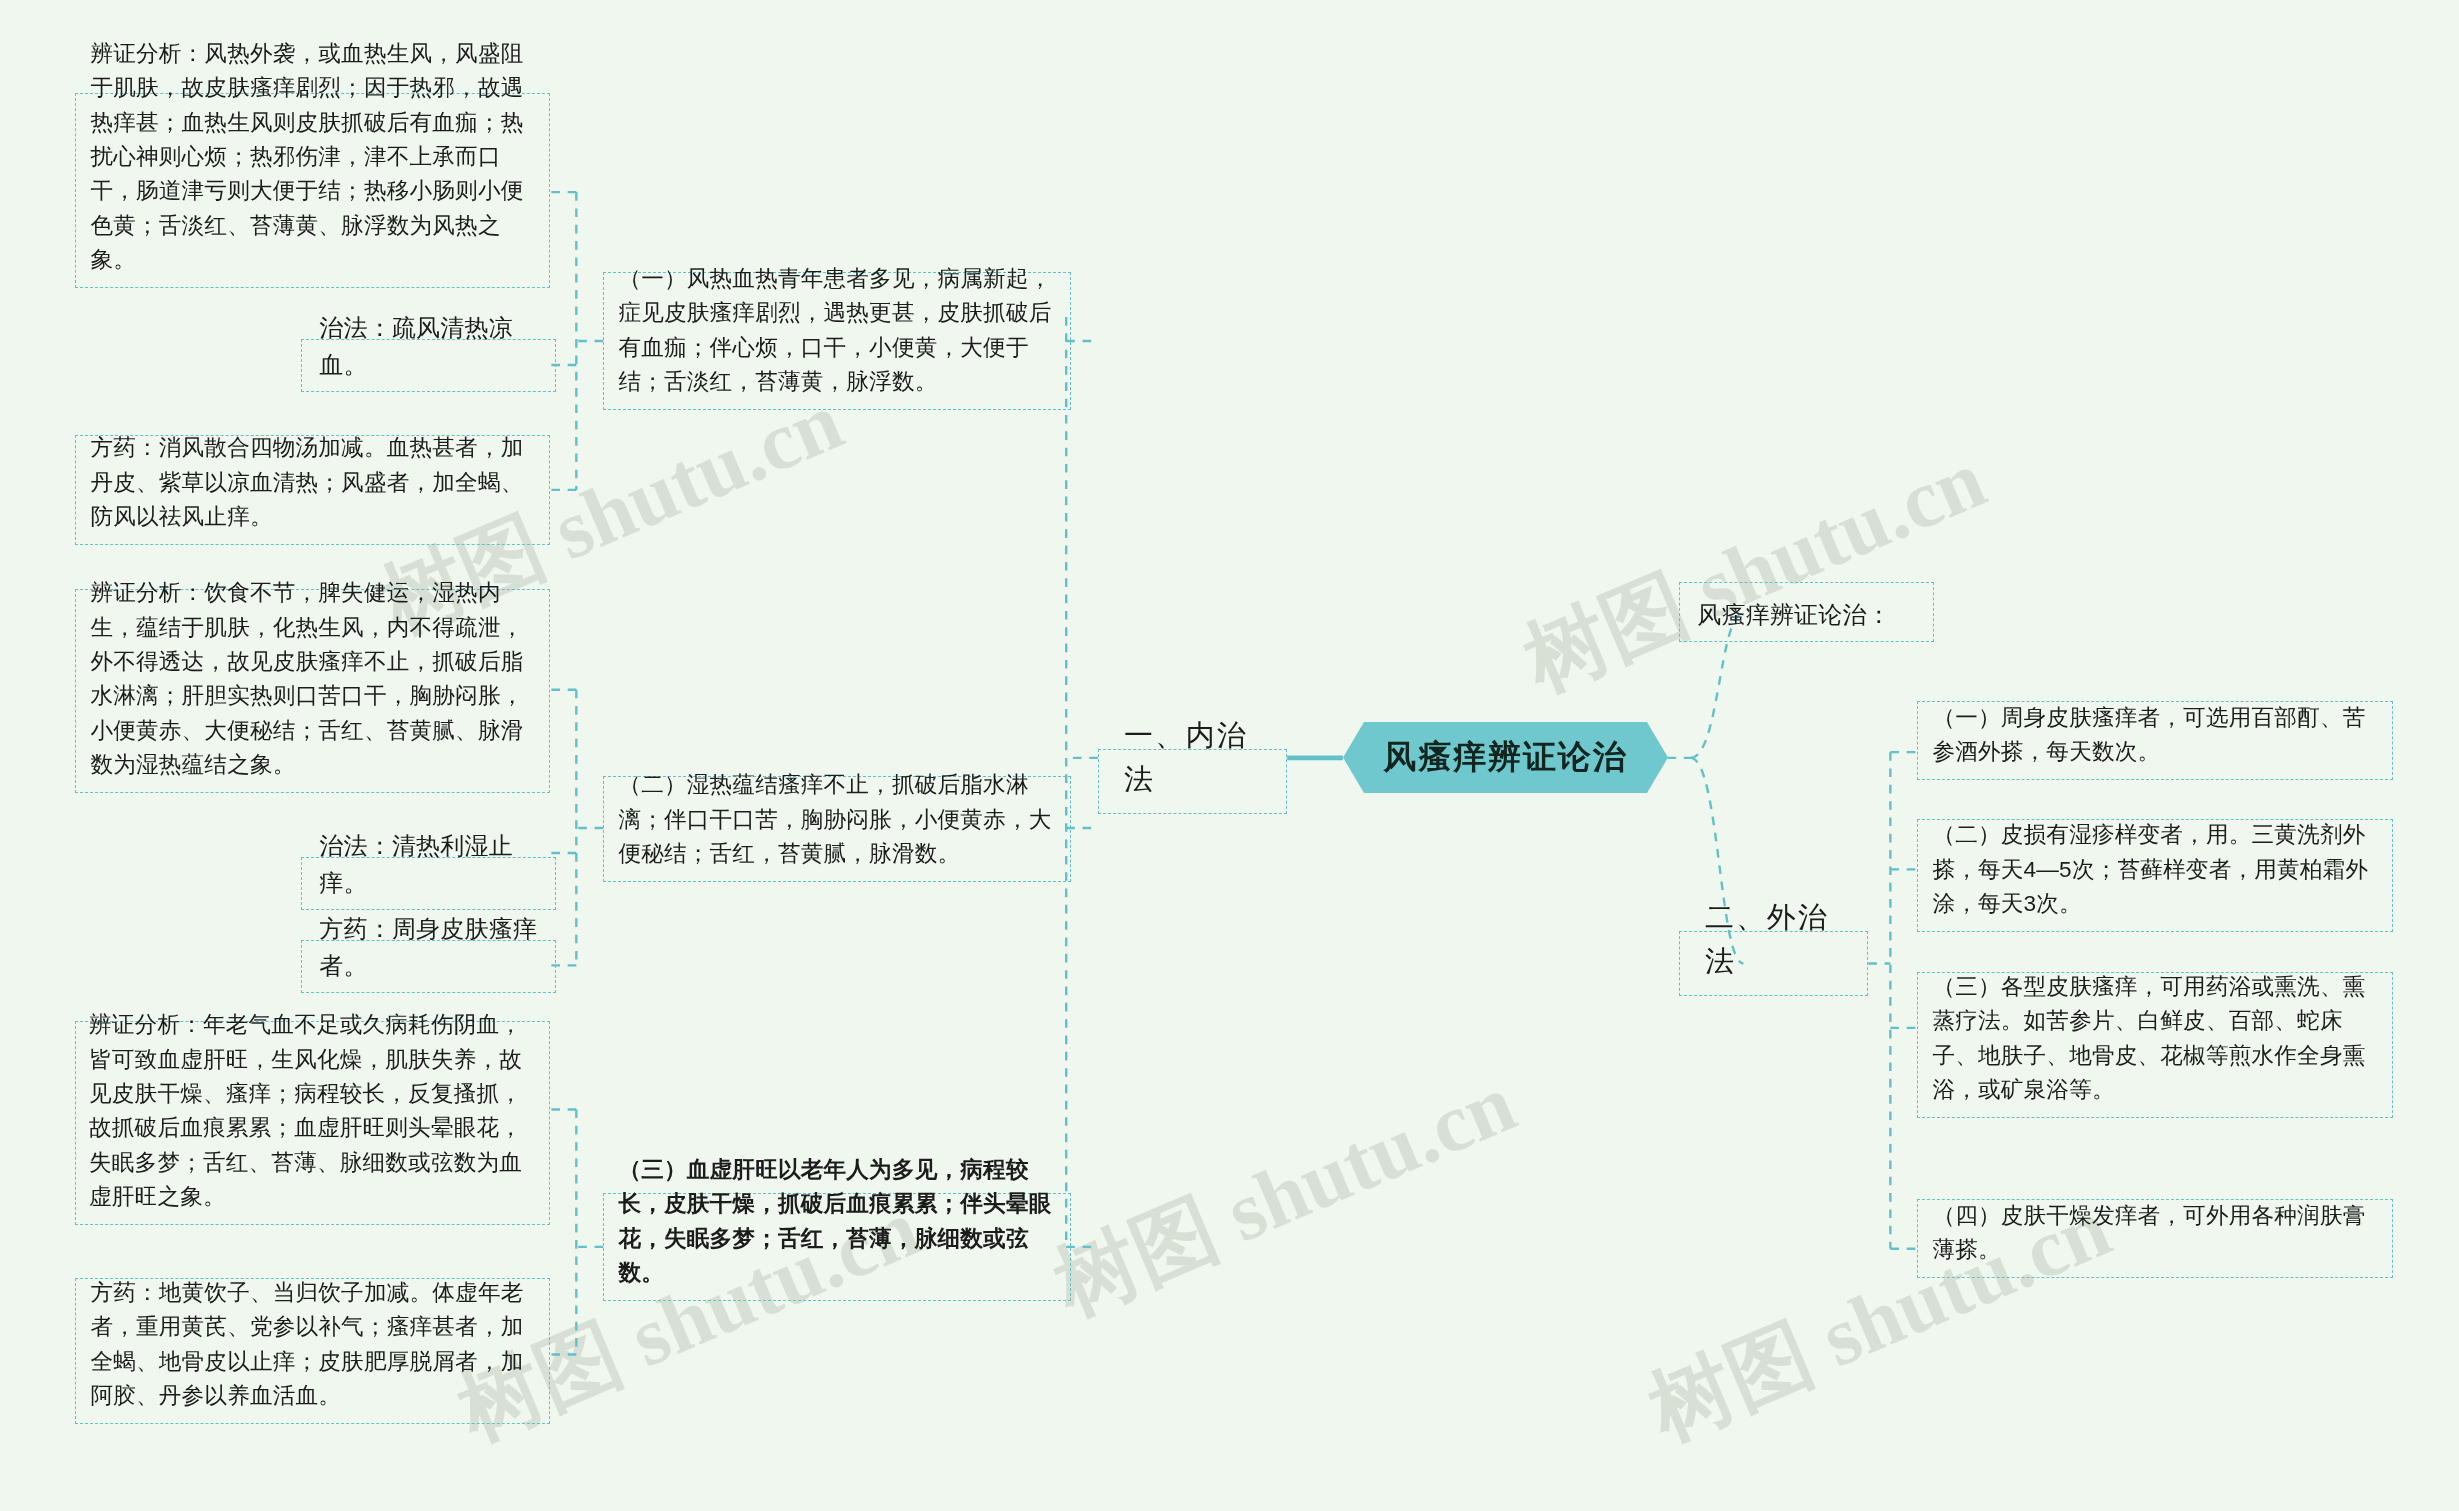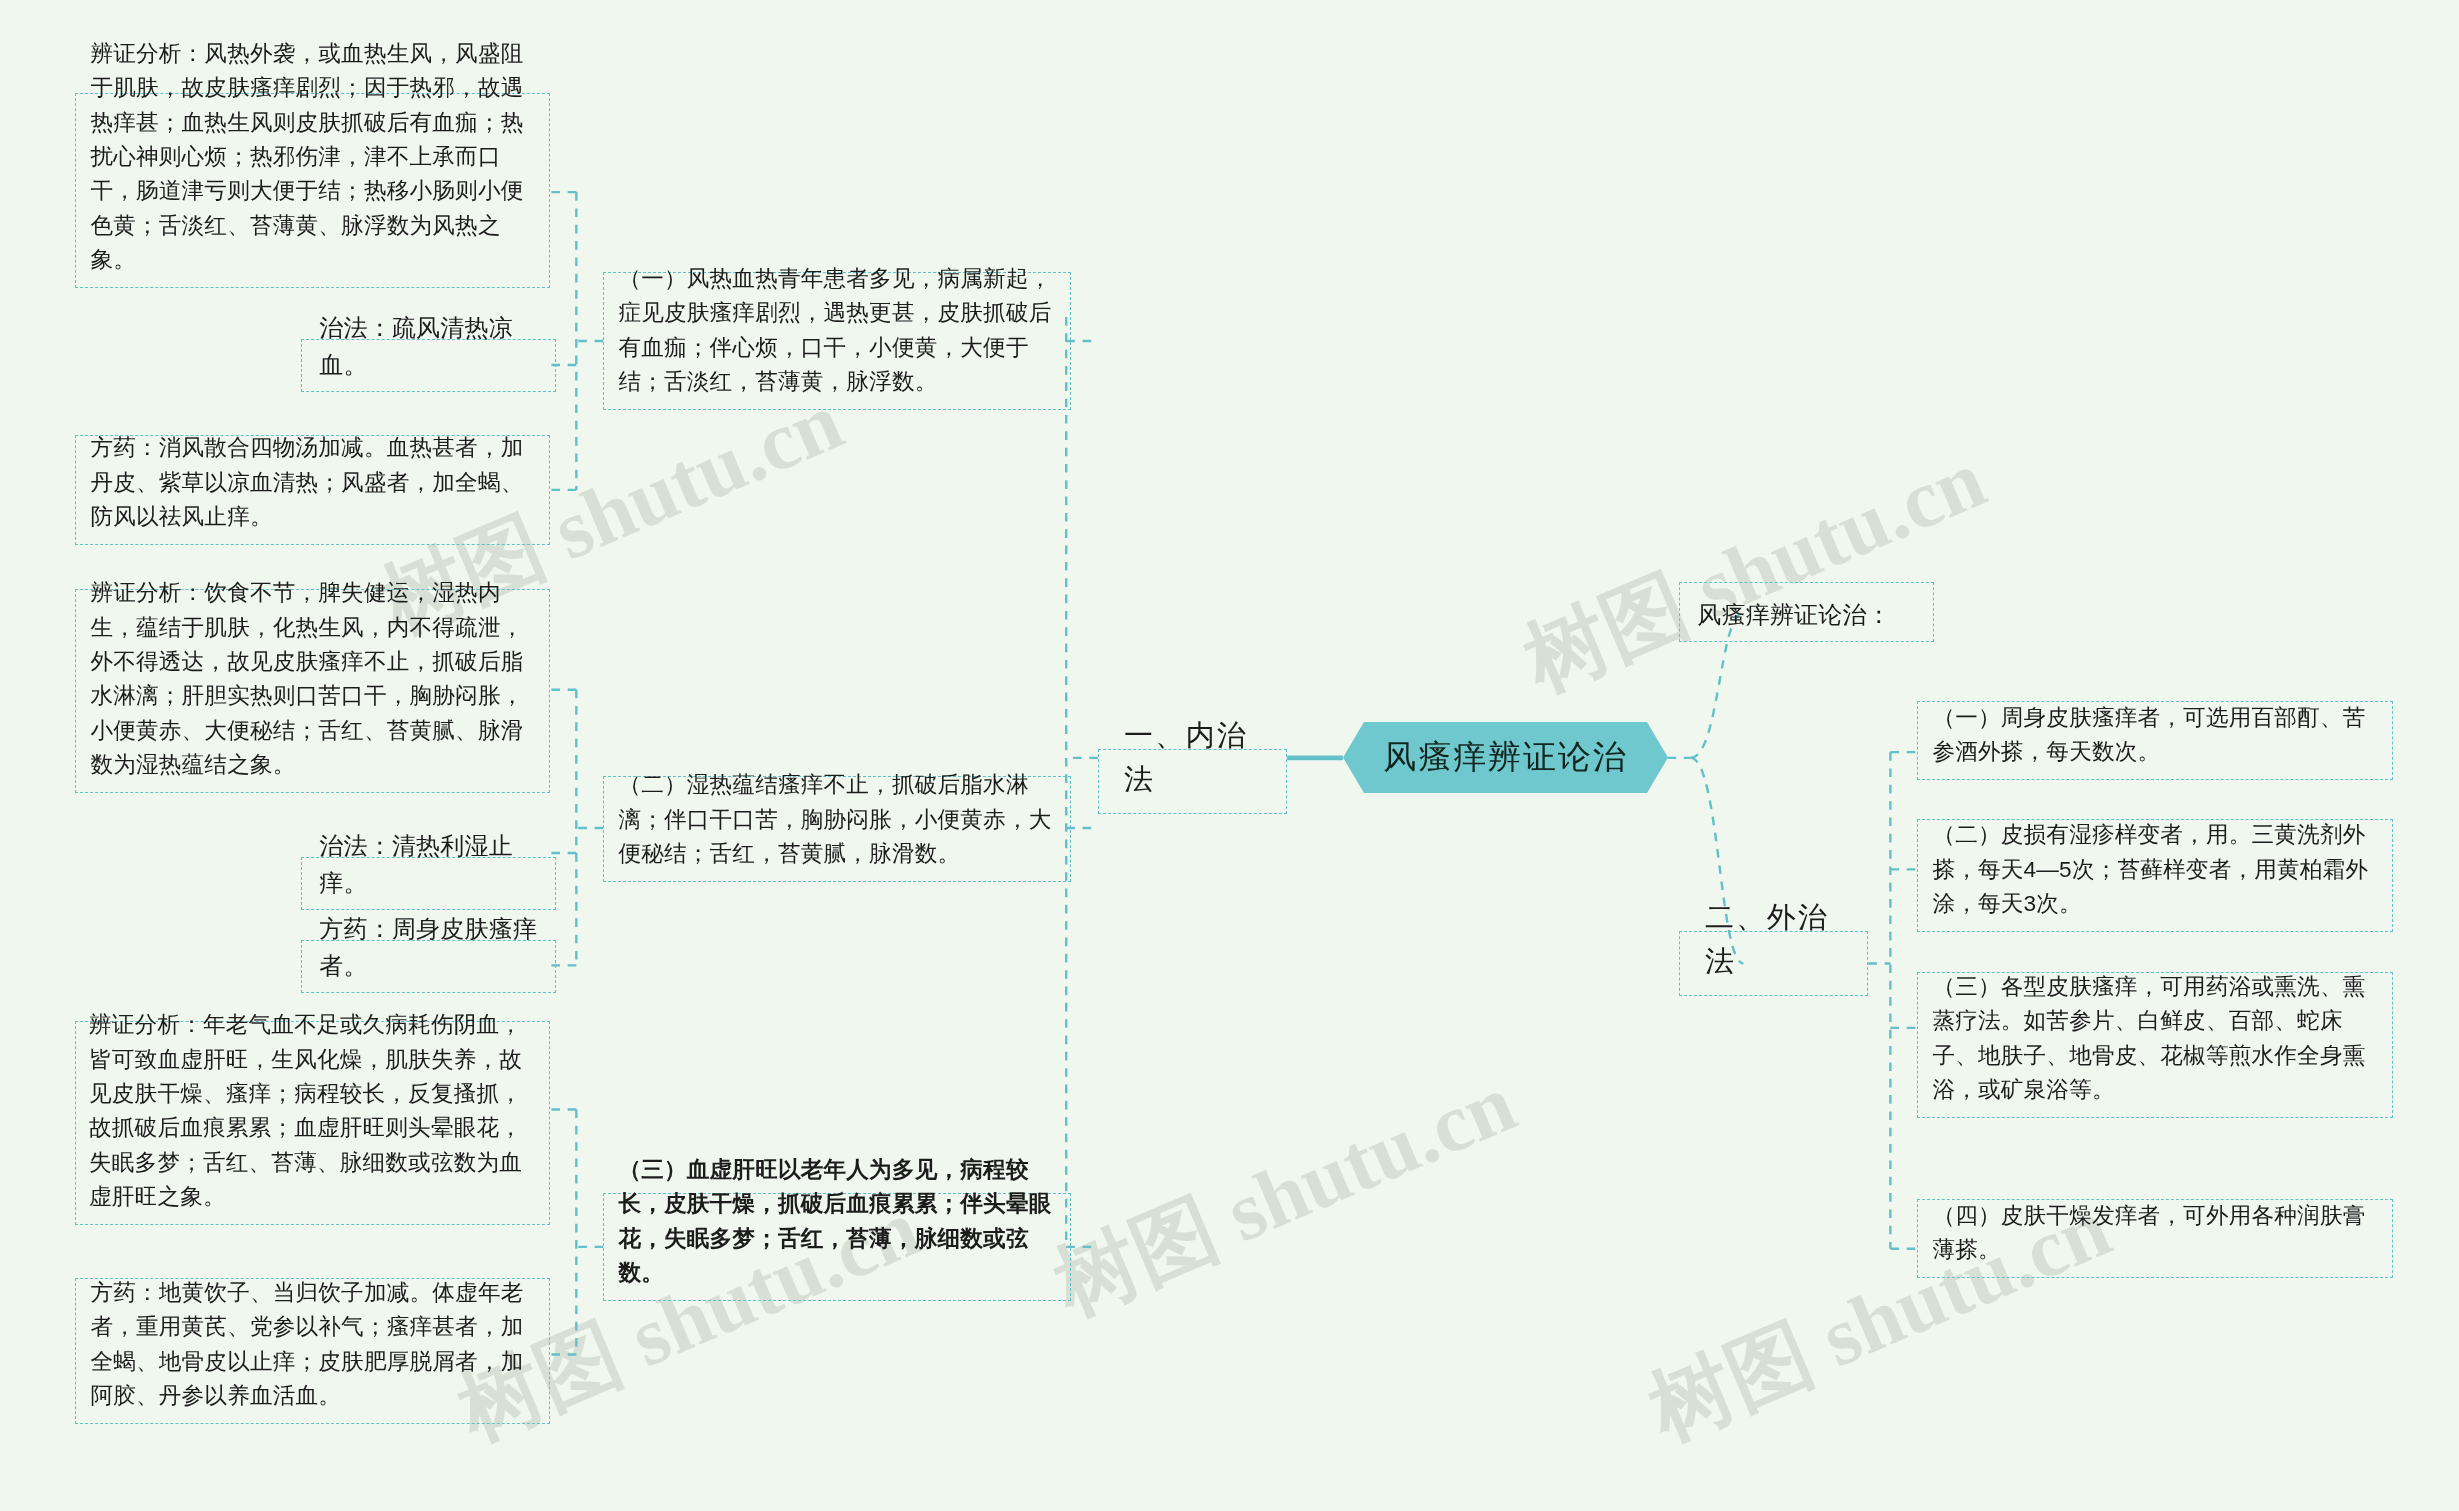--- a/index.html
+++ b/index.html
@@ -83,20 +83,21 @@
     width: 325px;
     height: 71px;
     background: #6fc8cd;
     display: flex;
     align-items: center;
     justify-content: center;
     font-size: 33px;
     letter-spacing: 1.9px;
     color: #12261f;
     clip-path: polygon(21px 0, calc(100% - 21px) 0, 100% 50%, calc(100% - 21px) 100%, 21px 100%, 0 50%);
+    font-weight: bold;
   }
 </style>
 </head>
 <body>
 
 <div id="canvas">
 
   <div class="wm" style="left:365px; top:557px; font-size:83px; transform:rotate(-23deg);">树图 shutu.cn</div>
   <div class="wm" style="left:1508px; top:615px; font-size:83px; transform:rotate(-23deg);">树图 shutu.cn</div>
   <div class="wm" style="left:442px; top:1364px; font-size:83px; transform:rotate(-23deg);">树图 shutu.cn</div>

